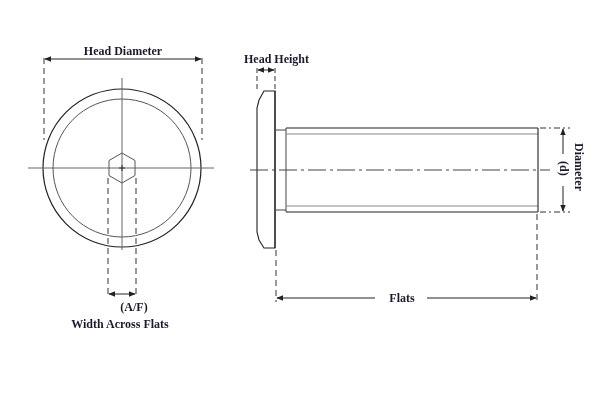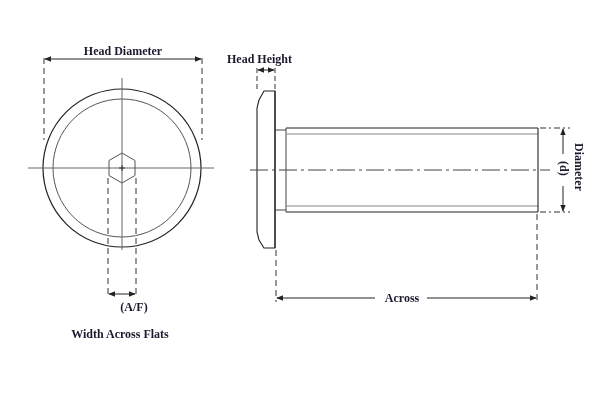--- a/index.html
+++ b/index.html
@@ -93,23 +93,23 @@
 
       <line x1="277" y1="298" x2="375" y2="298" stroke="#222" stroke-width="1" marker-start="url(#arr)"></line>
       <line x1="427" y1="298" x2="536" y2="298" stroke="#222" stroke-width="1" marker-end="url(#arr)"></line>
     </g>
   </svg>
 
   <span class="lbl lbl-center" style="left:123px; top:45px;">Head Diameter</span>
 
   <span class="lbl lbl-center" style="left:134px; top:301px;">(A/F)</span>
 
-  <span class="lbl lbl-center" style="left:120px; top:328px;">Width Across Flats</span>
+  <span class="lbl lbl-center" style="left:120px; top:318px;">Width Across Flats</span>
 
-  <span class="lbl" style="left:227px; top:53px;">Head Height</span>
+  <span class="lbl" style="left:244px; top:53px;">Head Height</span>
 
-  <span class="lbl lbl-center" style="left:402px; top:292px;">Across</span>
+  <span class="lbl lbl-center" style="left:402px; top:292px;">Flats</span>
 
   <span class="lbl lbl-vert" style="left:570px; top:161px;">(d)</span>
 
   <span class="lbl lbl-vert" style="left:585px; top:143px;">Diameter</span>
 
 </div>
 
 </body></html>

